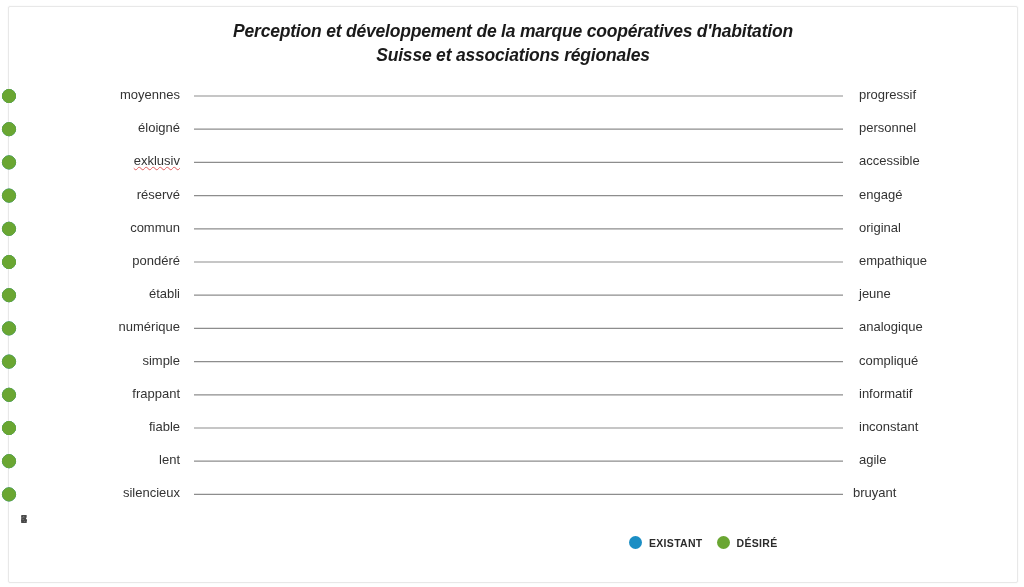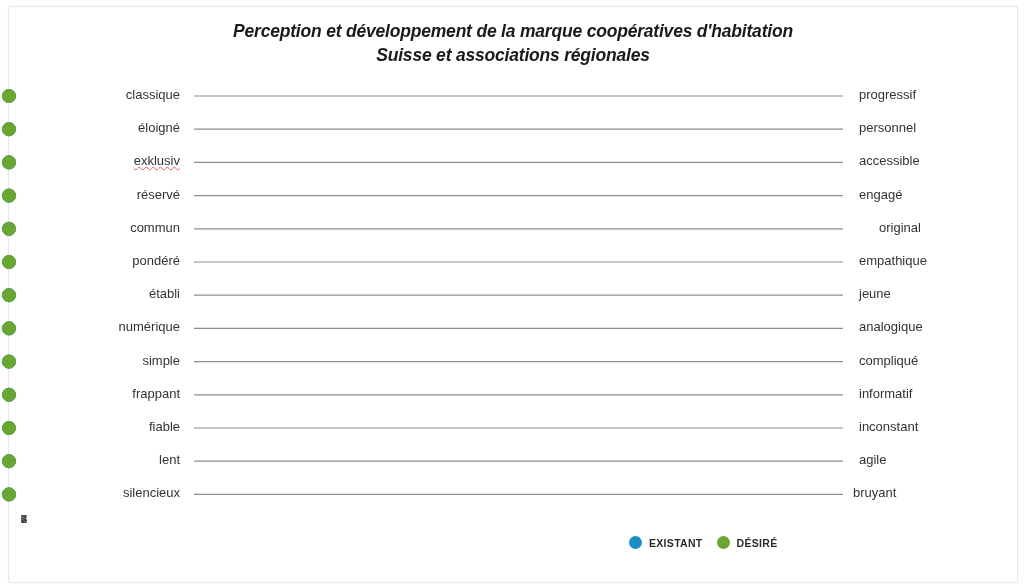--- a/index.html
+++ b/index.html
@@ -164,40 +164,40 @@
           <circle cx="NaN" cy="255" r="6.6" fill="#6aa632" stroke="#6aa632" stroke-width="1"></circle>
           <circle cx="NaN" cy="288.20000000000005" r="6.6" fill="#6aa632" stroke="#6aa632" stroke-width="1"></circle>
           <circle cx="NaN" cy="321.40000000000003" r="6.6" fill="#6aa632" stroke="#6aa632" stroke-width="1"></circle>
           <circle cx="NaN" cy="354.6" r="6.6" fill="#6aa632" stroke="#6aa632" stroke-width="1"></circle>
           <circle cx="NaN" cy="387.8" r="6.6" fill="#6aa632" stroke="#6aa632" stroke-width="1"></circle>
           <circle cx="NaN" cy="421" r="6.6" fill="#6aa632" stroke="#6aa632" stroke-width="1"></circle>
           <circle cx="NaN" cy="454.20000000000005" r="6.6" fill="#6aa632" stroke="#6aa632" stroke-width="1"></circle>
           <circle cx="NaN" cy="487.40000000000003" r="6.6" fill="#6aa632" stroke="#6aa632" stroke-width="1"></circle>
         </svg>
       <div id="labels-left">
-          <div class="row-label left" style="right: 837px; top: 81px;">classique</div>
+          <div class="row-label left" style="right: 837px; top: 81px;">moyennes</div>
           <div class="row-label left" style="right: 837px; top: 114.2px;">éloigné</div>
           <div class="row-label left spell" style="right: 837px; top: 147.4px;">exklusiv</div>
           <div class="row-label left" style="right: 837px; top: 180.6px;">réservé</div>
           <div class="row-label left" style="right: 837px; top: 213.8px;">commun</div>
           <div class="row-label left" style="right: 837px; top: 247px;">pondéré</div>
           <div class="row-label left" style="right: 837px; top: 280.2px;">établi</div>
           <div class="row-label left" style="right: 837px; top: 313.4px;">numérique</div>
           <div class="row-label left" style="right: 837px; top: 346.6px;">simple</div>
           <div class="row-label left" style="right: 837px; top: 379.8px;">frappant</div>
           <div class="row-label left" style="right: 837px; top: 413px;">fiable</div>
           <div class="row-label left" style="right: 837px; top: 446.2px;">lent</div>
           <div class="row-label left" style="right: 837px; top: 479.4px;">silencieux</div>
         </div>
       <div id="labels-right">
           <div class="row-label right" style="left: 850px; top: 81px;">progressif</div>
           <div class="row-label right" style="left: 850px; top: 114.2px;">personnel</div>
           <div class="row-label right" style="left: 850px; top: 147.4px;">accessible</div>
           <div class="row-label right" style="left: 850px; top: 180.6px;">engagé</div>
-          <div class="row-label right" style="left: 850px; top: 213.8px; margin-left: 20px;">original</div>
+          <div class="row-label right" style="left: 850px; top: 213.8px;">original</div>
           <div class="row-label right" style="left: 850px; top: 247px;">empathique</div>
           <div class="row-label right" style="left: 850px; top: 280.2px;">jeune</div>
           <div class="row-label right" style="left: 850px; top: 313.4px;">analogique</div>
           <div class="row-label right" style="left: 850px; top: 346.6px;">compliqué</div>
           <div class="row-label right" style="left: 850px; top: 379.8px;">informatif</div>
           <div class="row-label right" style="left: 850px; top: 413px;">inconstant</div>
           <div class="row-label right" style="left: 850px; top: 446.2px;">agile</div>
           <div class="row-label right" style="left: 800px; top: 479.4px; padding-left: 44px;">bruyant</div>
         </div>
       <div id="axis-ticks">

